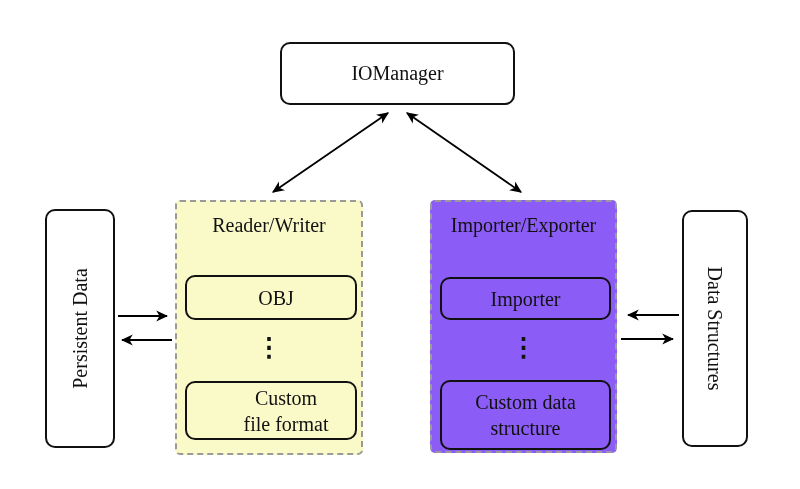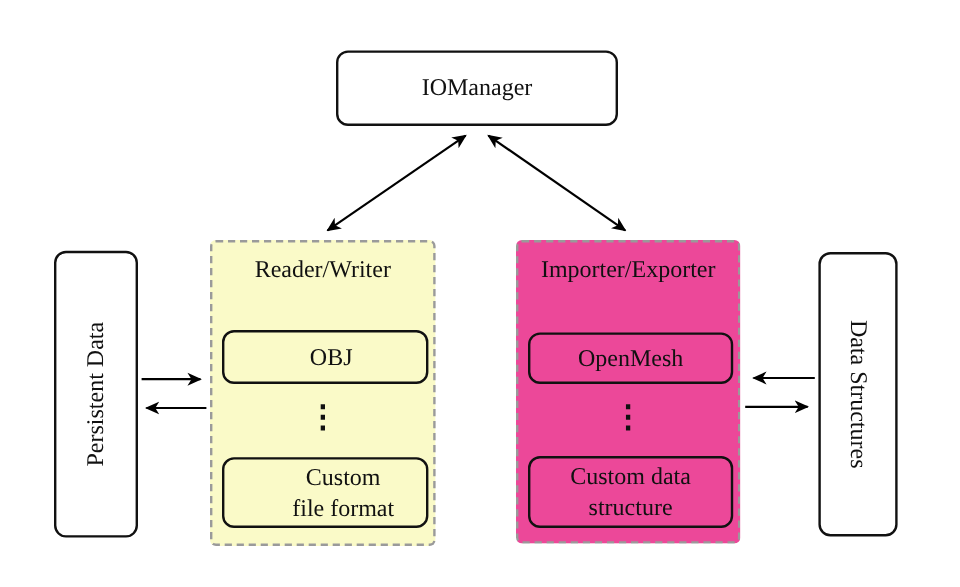--- a/index.html
+++ b/index.html
@@ -36,21 +36,21 @@
   .rot-ccw { transform:rotate(-90deg); }
   .rot-cw  { transform:rotate(90deg); }
   #node-iomanager    { left:280px; top:42px;  width:235px; height:63px; }
   #node-persistent   { left:45px;  top:209px; width:70px;  height:239px; }
   #node-datastruct   { left:682px; top:210px; width:66px;  height:237px; }
   #group-left        { left:175px; top:200px; width:188px; height:255px; }
   #group-right       { left:430px; top:200px; width:187px; height:253px; }
   #node-obj          { left:8px;  top:73px;  width:172px; height:45px;padding-left:10px; }
   #node-customfile   { left:8px;  top:179px; width:172px; height:59px;padding-left:30px; }
   #node-openmesh     { left:8px;  top:75px;  width:171px; height:43px; }
-  #node-customdata   { left:8px;  top:178px; width:171px; height:60px; }
+  #node-customdata   { left:8px;  top:178px; width:171px; height:70px; }
   #dots-left  { top:133px; }
   #dots-right { top:133px; }
 </style>
 </head>
 <body>
 
 <div class="canvas">
 
   <svg class="arrows" viewBox="0 0 800 489" xmlns="http://www.w3.org/2000/svg">
     <defs>
@@ -79,21 +79,21 @@
   </div>
 
   <div class="group" id="group-left" style="background-color: rgb(250, 250, 200);">
     <div class="group-label">Reader/Writer</div>
     <div class="inner-node" id="node-obj">OBJ</div>
     <div class="dots" id="dots-left">⋮</div>
     <div class="inner-node" id="node-customfile">Custom
 file format</div>
   </div>
 
-  <div class="group" id="group-right" style="background-color: #ec4899;">
+  <div class="group" id="group-right" style="background-color: #8b5cf6;">
     <div class="group-label">Importer/Exporter</div>
-    <div class="inner-node" id="node-openmesh">OpenMesh</div>
+    <div class="inner-node" id="node-openmesh">Importer</div>
     <div class="dots" id="dots-right">⋮</div>
     <div class="inner-node" id="node-customdata">Custom data
 structure</div>
   </div>
 
 </div>
 
 </body></html>

